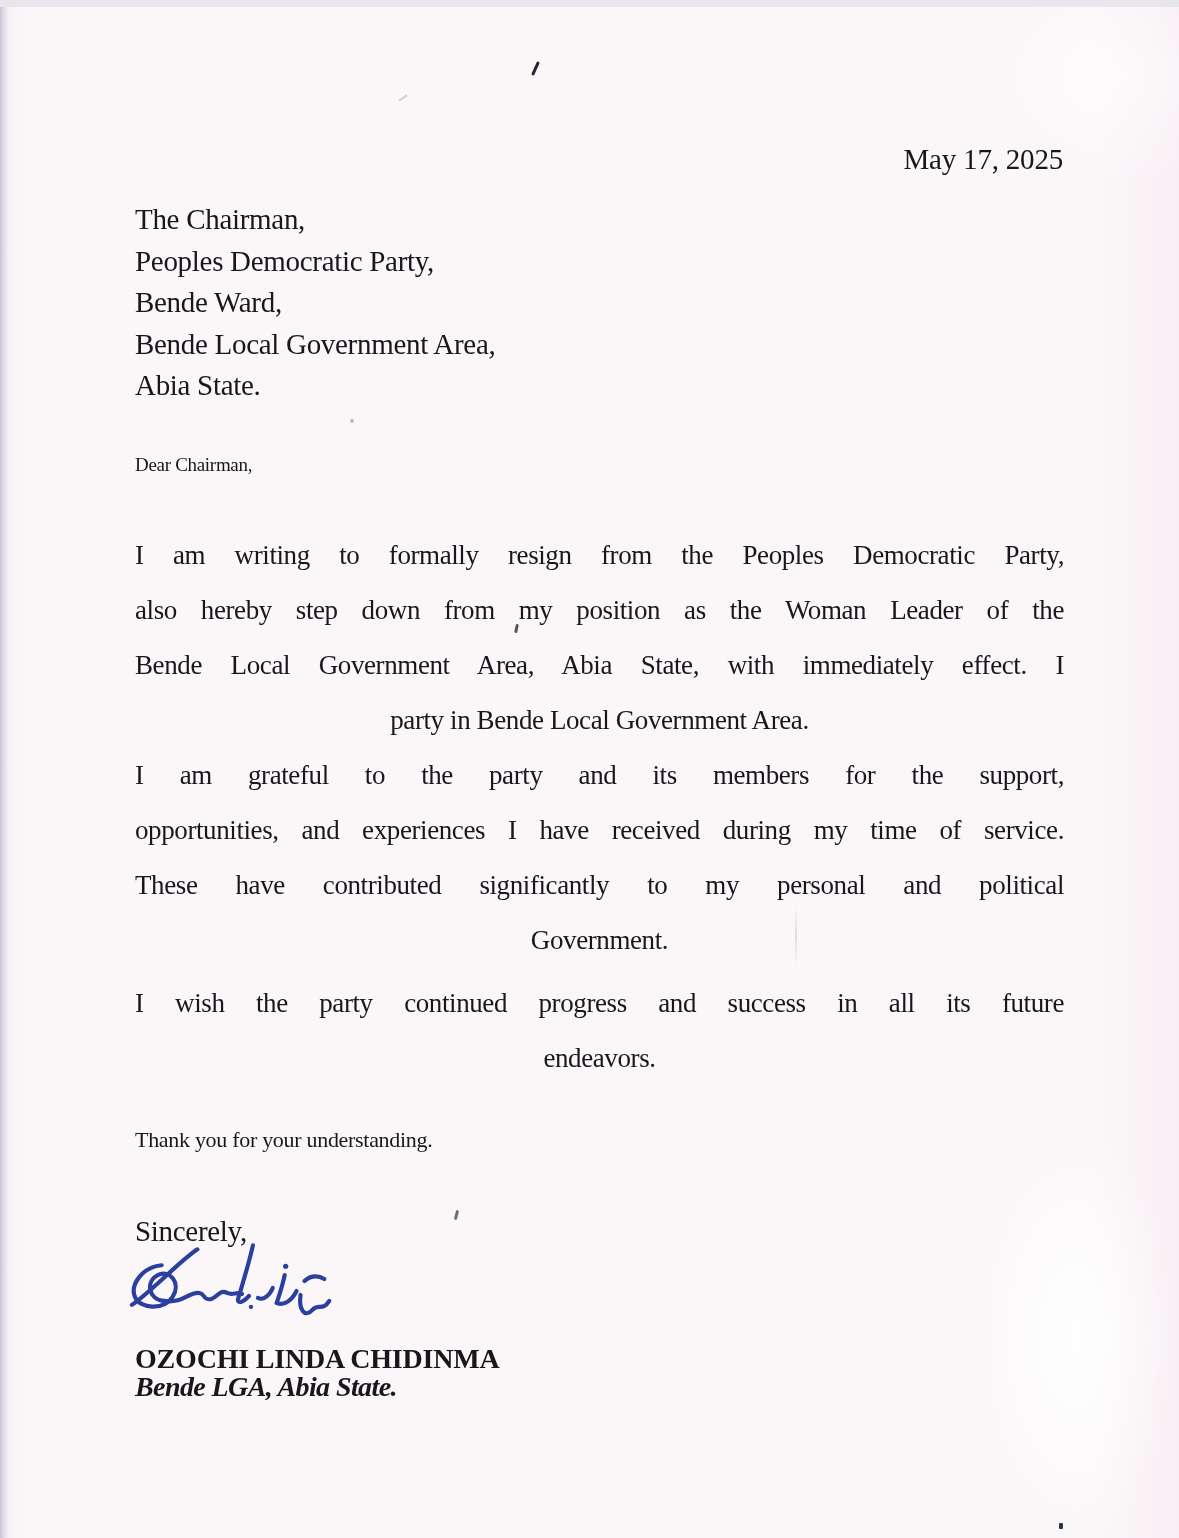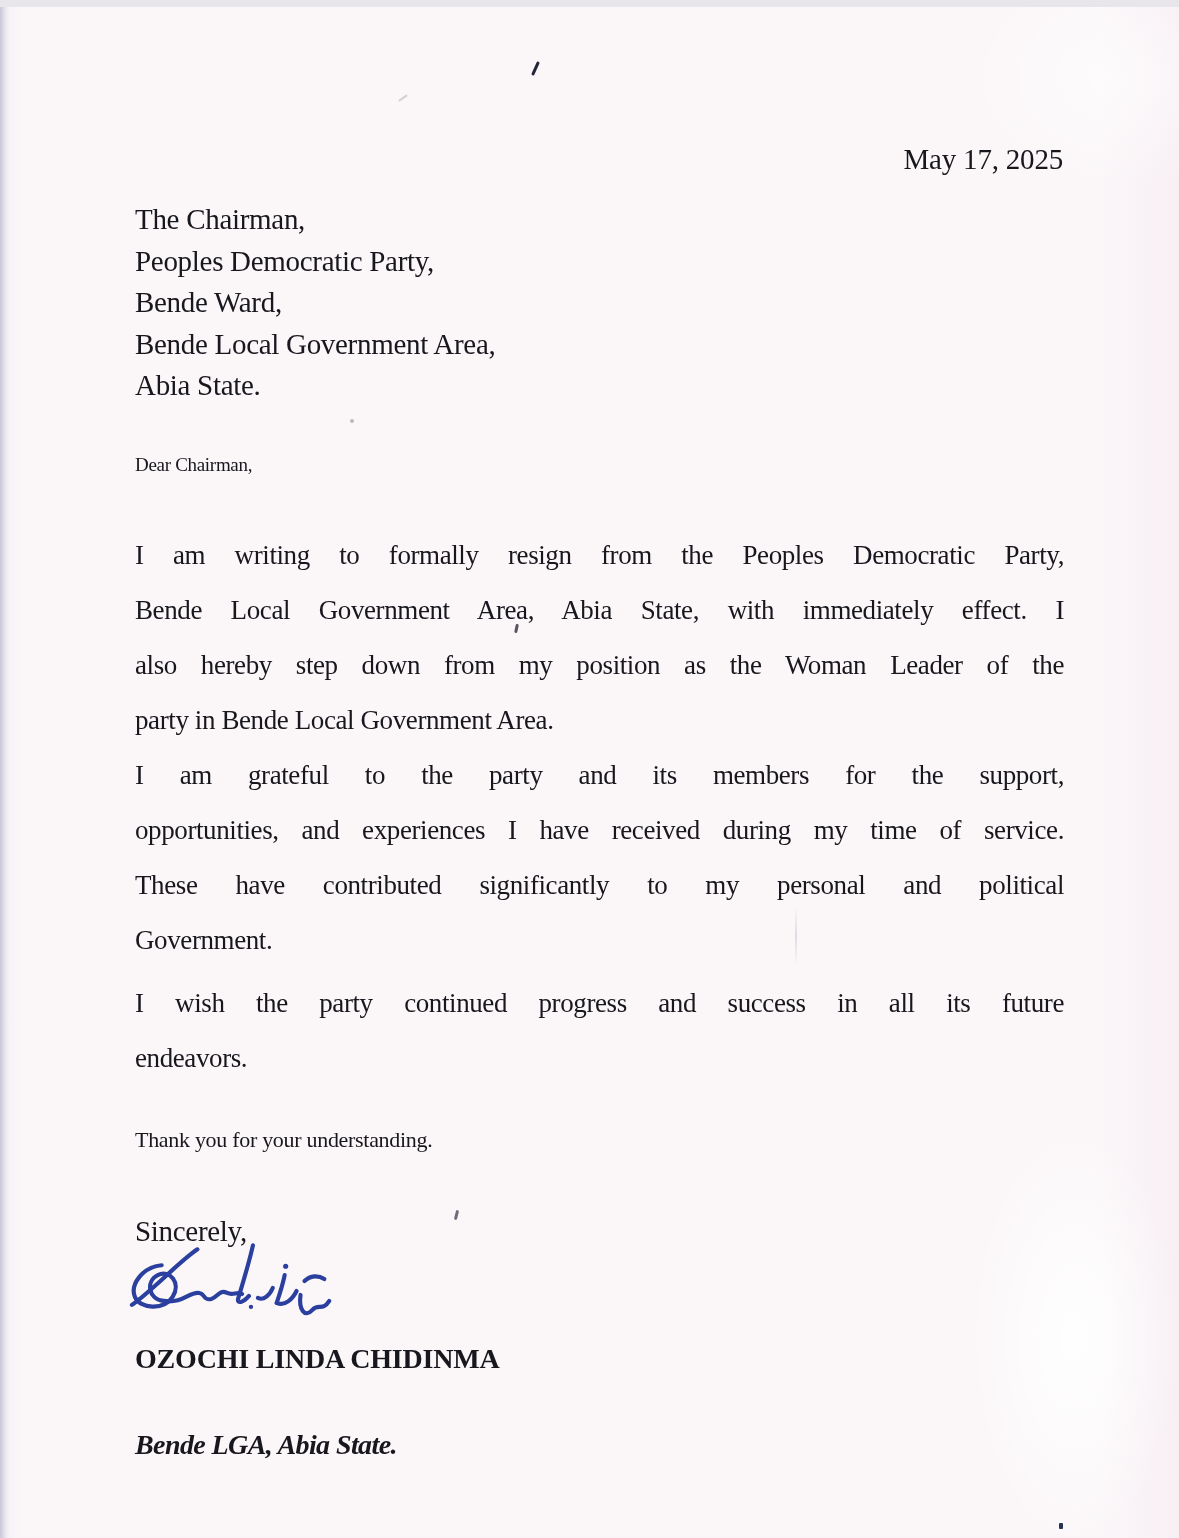--- a/index.html
+++ b/index.html
@@ -25,27 +25,27 @@
     background:linear-gradient(90deg,#c9c6d6 0%,#e7e4ee 55%,rgba(255,255,255,0) 100%);}
   .date{position:absolute;top:136px;right:116px;font-size:29px;letter-spacing:-.2px;}
   .address{position:absolute;left:135px;top:192px;font-size:29px;line-height:41.5px;letter-spacing:-.3px;}
   .salutation{position:absolute;left:135px;top:447px;font-size:19px;letter-spacing:-.3px;}
   .body-block{position:absolute;left:135px;top:521px;width:929px;}
   .para{margin:0;}
   .para + .para{margin-top:0;}
   .para.gap{margin-top:8px;}
   .bline{font-size:27px;line-height:55px;letter-spacing:-.4px;height:55px;}
   .jline{text-align:justify;text-align-last:justify;}
-  .lline{text-align:left;}
+  .lline{text-align:center;}
   .thanks{position:absolute;left:135px;top:1120px;font-size:22px;letter-spacing:-.3px;}
   .sincerely{position:absolute;left:135px;top:1208px;font-size:29px;letter-spacing:-.3px;}
   .signature{position:absolute;left:126px;top:1234px;width:238px;height:100px;color:var(--ink);}
   .sig-name{position:absolute;left:135px;top:1336px;font-size:28px;font-weight:bold;letter-spacing:-.2px;}
   .sig-role{position:absolute;left:135px;top:1377px;font-size:28px;font-weight:bold;font-style:italic;letter-spacing:-.6px;}
-  .sig-loc{position:absolute;left:135px;top:1422px;font-size:28px;font-weight:bold;font-style:italic;letter-spacing:-.6px;}
+  .sig-loc{position:absolute;left:135px;top:1364px;font-size:28px;font-weight:bold;font-style:italic;letter-spacing:-.6px;}
   
   .mark{position:absolute;}
   .m-top{left:534px;top:54px;width:3px;height:15px;background:#23233a;border-radius:2px;transform:rotate(24deg);}
   .m-top2{left:398px;top:90px;width:10px;height:2px;background:#b9b6c2;transform:rotate(-35deg);opacity:.6;}
   .m-dot1{left:350px;top:412px;width:4px;height:4px;background:#9a97a6;border-radius:50%;opacity:.65;}
   .m-comma{left:515px;top:617px;width:3px;height:9px;background:#2c2c38;border-radius:2px;transform:rotate(12deg);opacity:.8;}
   .m-crease{left:795px;top:898px;width:2px;height:62px;background:linear-gradient(#fff0,#d9d4de,#fff0);opacity:.8;}
   .m-apos{left:455px;top:1203px;width:3px;height:10px;background:#4a4a58;border-radius:2px;transform:rotate(14deg);opacity:.8;}
   .m-dot2{left:1059px;top:1516px;width:4px;height:6px;background:#2c3350;border-radius:1px;}
 </style>
@@ -63,22 +63,22 @@
     <div>Bende Ward,</div>
     <div>Bende Local Government Area,</div>
     <div>Abia State.</div>
   </div>
 
   <div class="salutation">Dear Chairman,</div>
 
   <div class="body-block">
     <div class="para">
       <div class="bline jline">I am writing to formally resign from the Peoples Democratic Party,</div>
+      <div class="bline jline">also hereby step down from my position as the Woman Leader of the</div>
       <div class="bline jline">Bende Local Government Area, Abia State, with immediately effect. I</div>
-      <div class="bline jline">also hereby step down from my position as the Woman Leader of the</div>
       <div class="bline lline">party in Bende Local Government Area.</div>
     </div>
     <div class="para">
       <div class="bline jline">I am grateful to the party and its members for the support,</div>
       <div class="bline jline">opportunities, and experiences I have received during my time of service.</div>
       <div class="bline jline">These have contributed significantly to my personal and political</div>
       <div class="bline lline">Government.</div>
     </div>
     <div class="para gap">
       <div class="bline jline">I wish the party continued progress and success in all its future</div>

